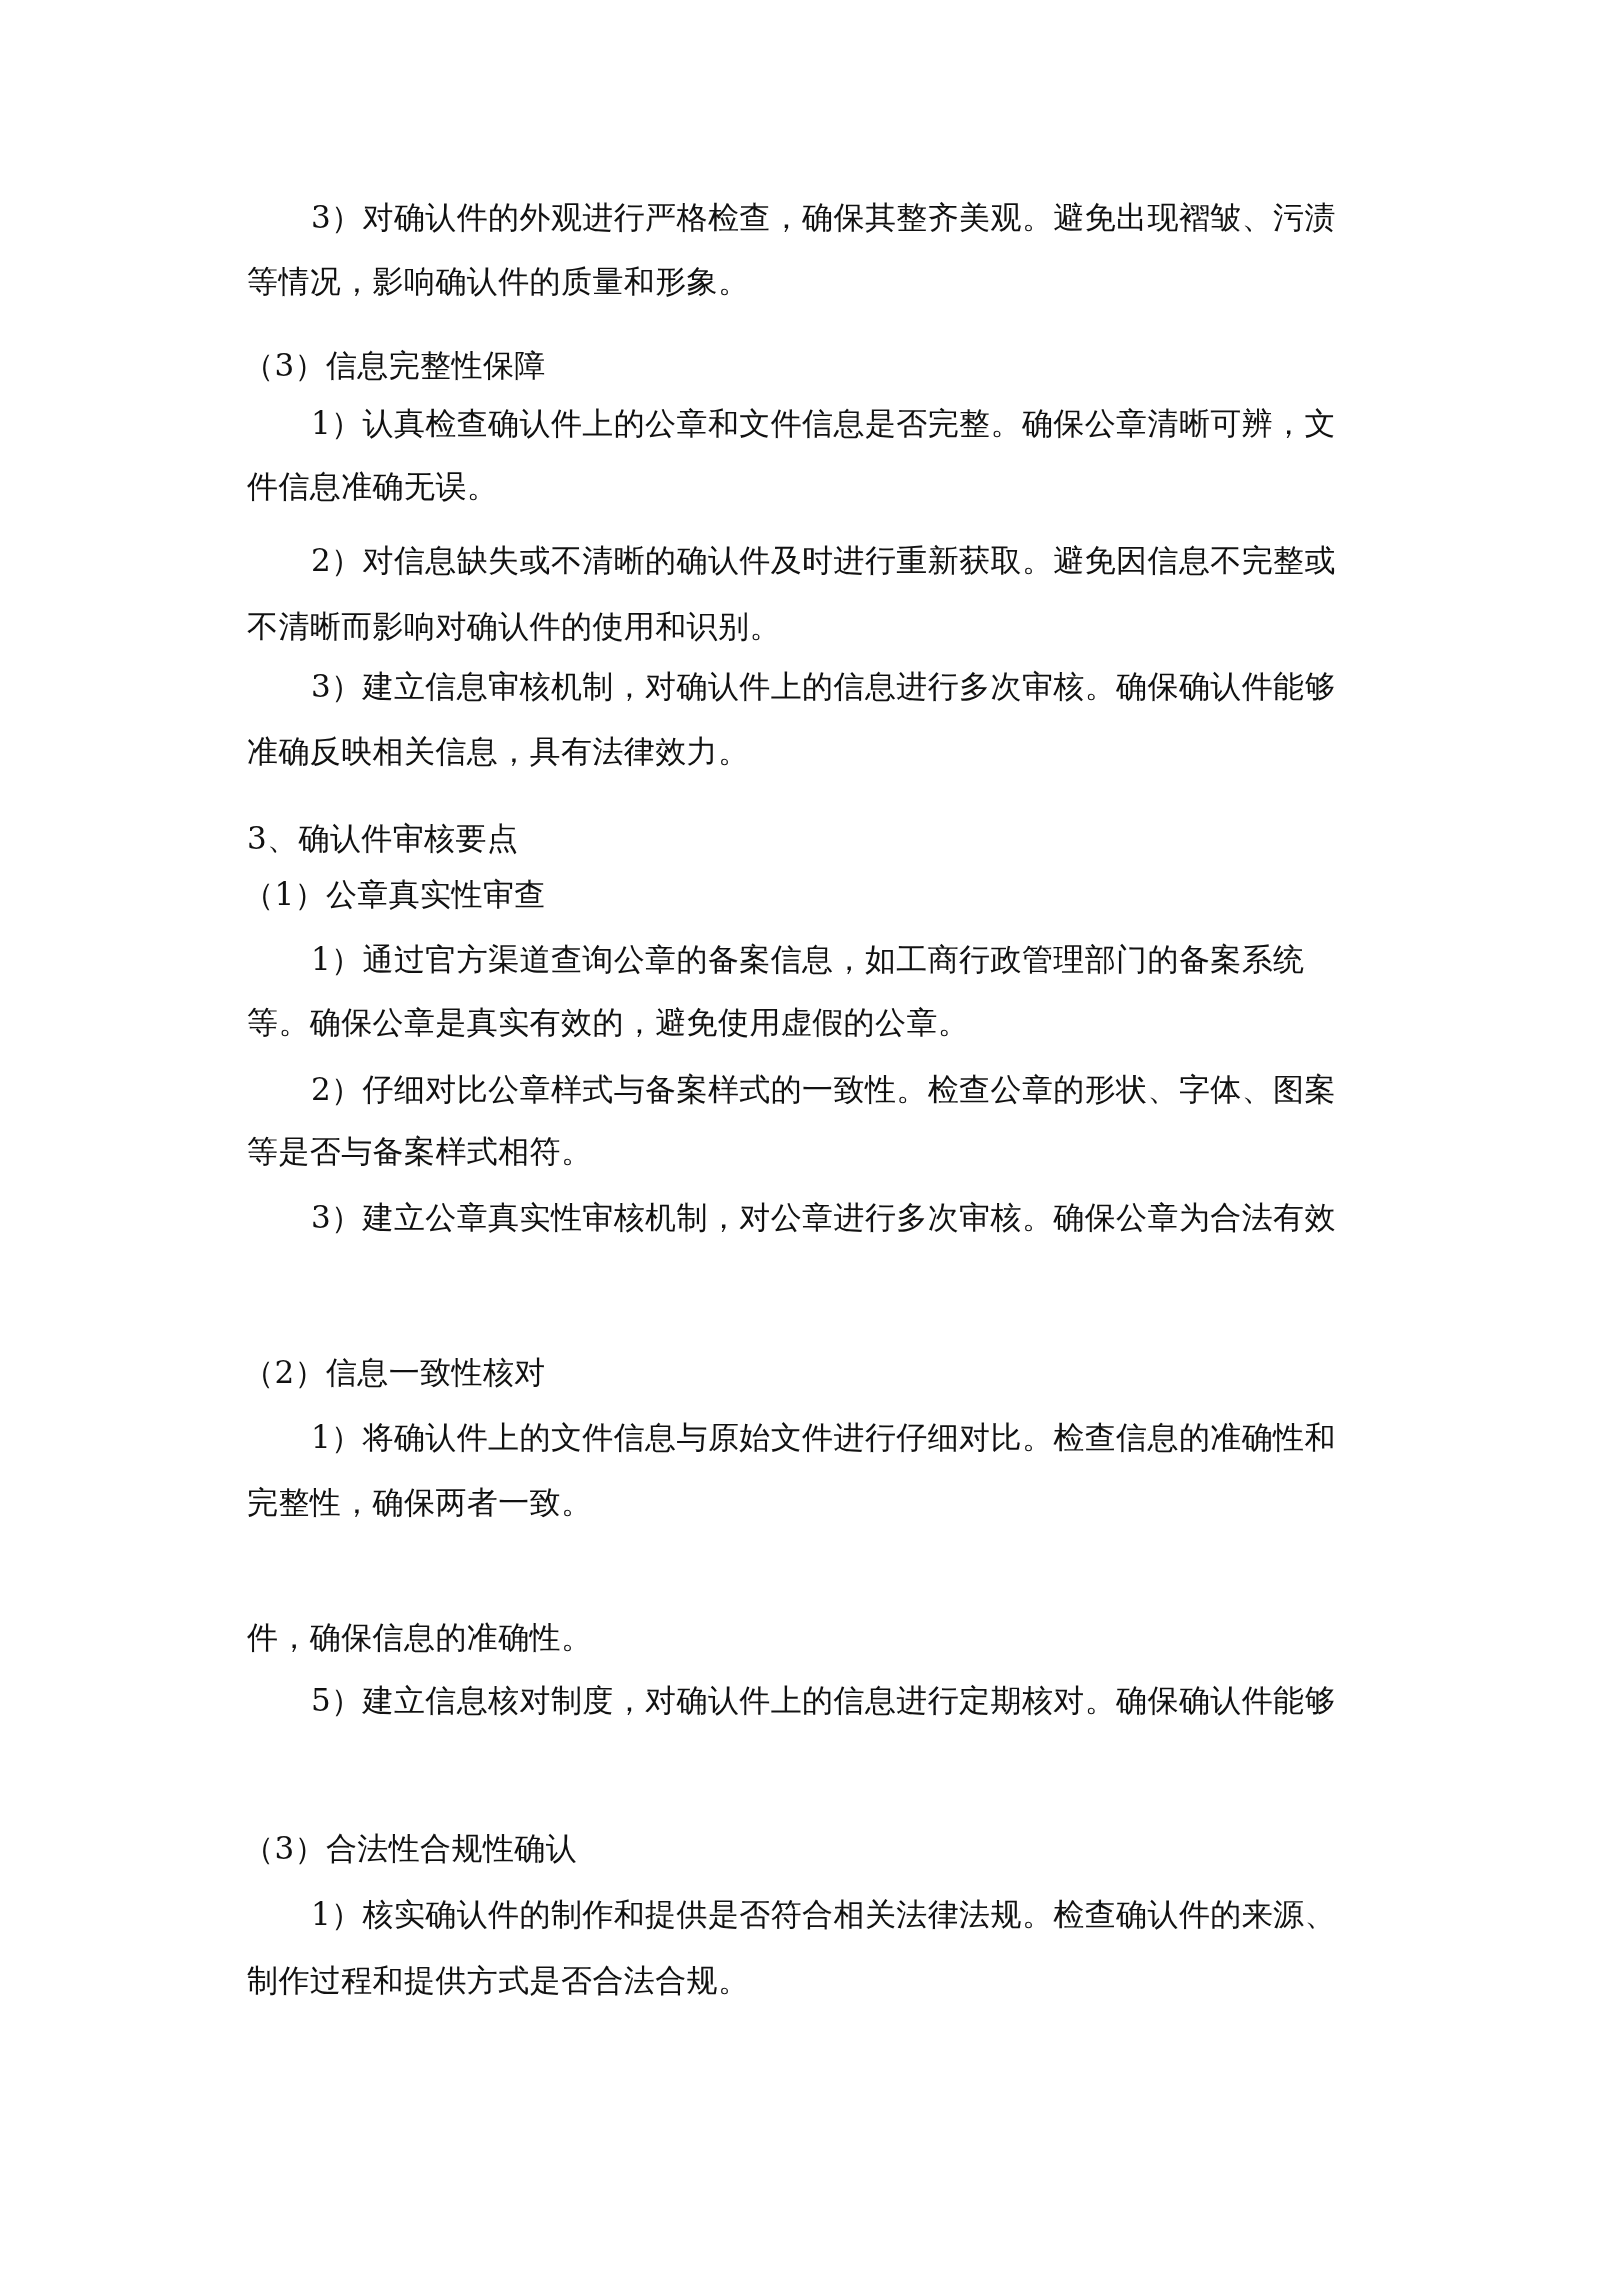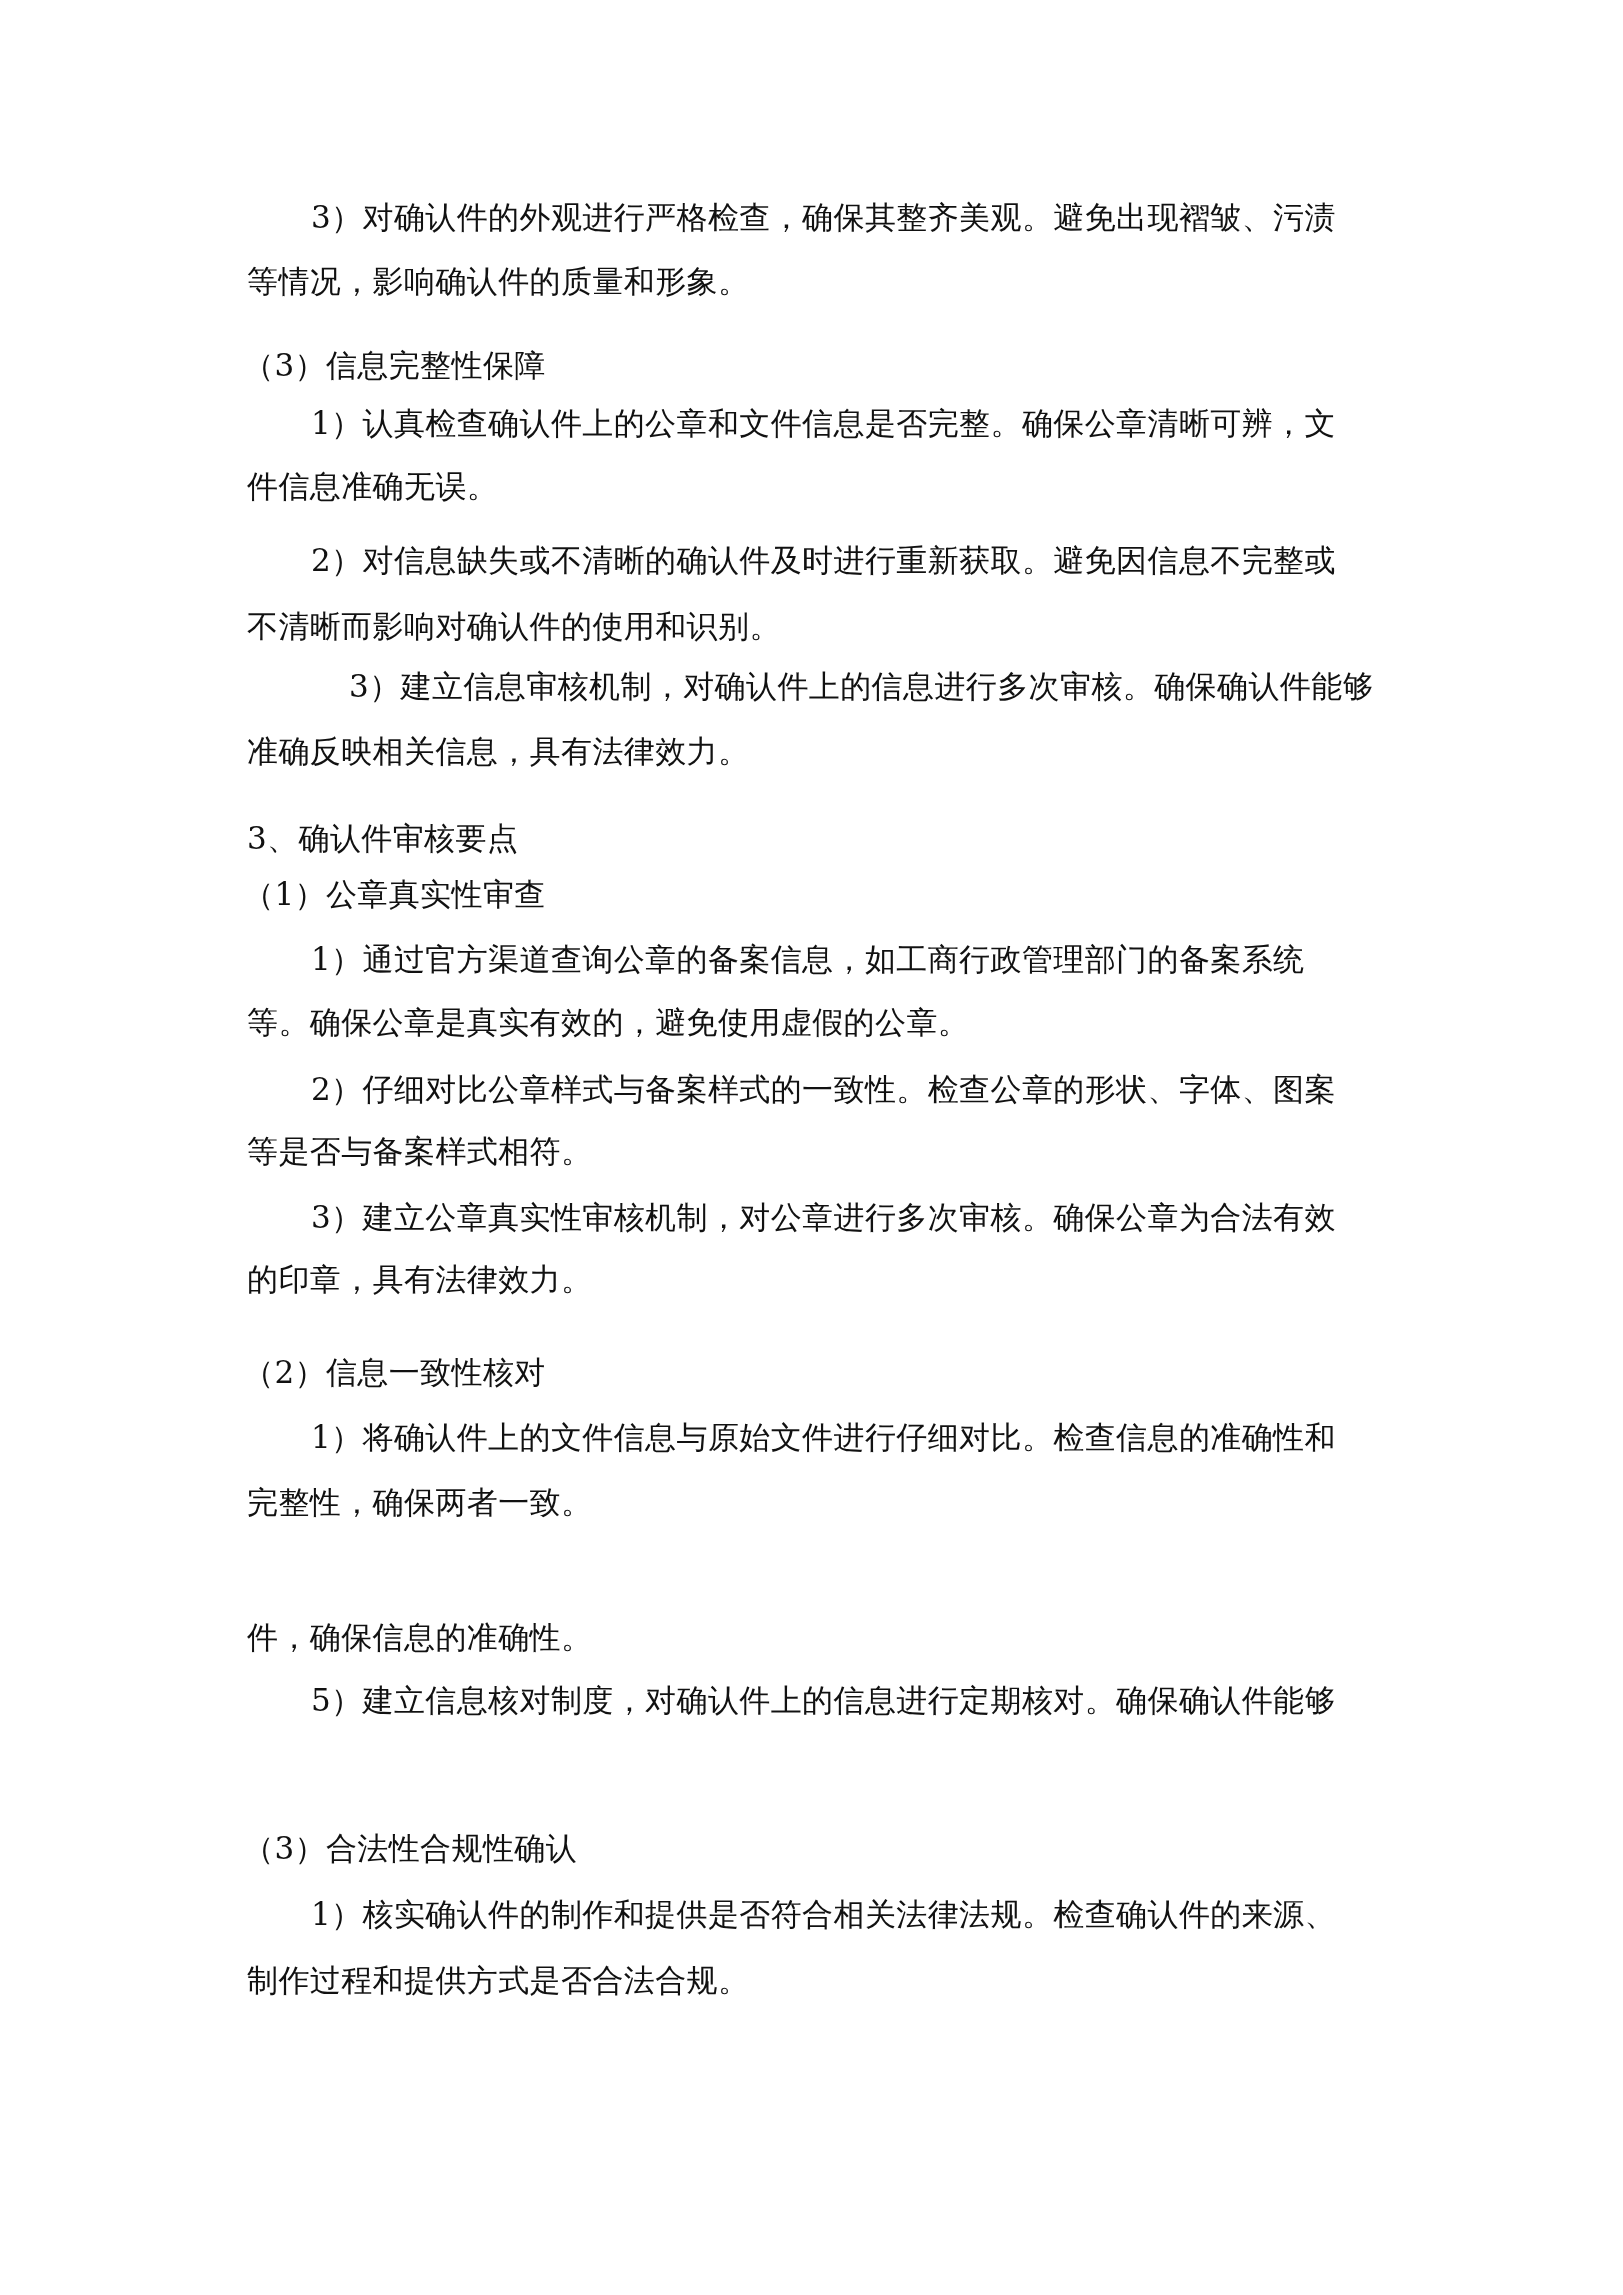--- a/index.html
+++ b/index.html
@@ -49,30 +49,29 @@
 <body>
 
 <div class="page">
   <div class="line indent" style="top: 198px;">3）对确认件的外观进行严格检查，确保其整齐美观。避免出现褶皱、污渍</div>
   <div class="line" style="top: 262px;">等情况，影响确认件的质量和形象。</div>
   <div class="line subheading" style="top: 346px;">（3）信息完整性保障</div>
   <div class="line indent" style="top: 404px;">1）认真检查确认件上的公章和文件信息是否完整。确保公章清晰可辨，文</div>
   <div class="line" style="top: 467px;">件信息准确无误。</div>
   <div class="line indent" style="top: 541px;">2）对信息缺失或不清晰的确认件及时进行重新获取。避免因信息不完整或</div>
   <div class="line" style="top: 607px;">不清晰而影响对确认件的使用和识别。</div>
-  <div class="line indent" style="top: 667px; text-align: right;">3）建立信息审核机制，对确认件上的信息进行多次审核。确保确认件能够</div>
+  <div class="line indent" style="top: 667px;">3）建立信息审核机制，对确认件上的信息进行多次审核。确保确认件能够</div>
   <div class="line" style="top: 732px;">准确反映相关信息，具有法律效力。</div>
   <div class="line heading" style="top: 819px;">3、确认件审核要点</div>
   <div class="line subheading" style="top: 875px;">（1）公章真实性审查</div>
   <div class="line indent" style="top: 940px;">1）通过官方渠道查询公章的备案信息，如工商行政管理部门的备案系统</div>
   <div class="line" style="top: 1003px;">等。确保公章是真实有效的，避免使用虚假的公章。</div>
   <div class="line indent" style="top: 1070px;">2）仔细对比公章样式与备案样式的一致性。检查公章的形状、字体、图案</div>
   <div class="line" style="top: 1132px;">等是否与备案样式相符。</div>
   <div class="line indent" style="top: 1198px;">3）建立公章真实性审核机制，对公章进行多次审核。确保公章为合法有效</div>
-  <div class="line" style="top: 1260px;">的印章，具有法律效力。</div>
   <div class="line subheading" style="top: 1353px;">（2）信息一致性核对</div>
   <div class="line indent" style="top: 1418px;">1）将确认件上的文件信息与原始文件进行仔细对比。检查信息的准确性和</div>
   <div class="line" style="top: 1483px;">完整性，确保两者一致。</div>
   <div class="line" style="top: 1618px;">件，确保信息的准确性。</div>
   <div class="line indent" style="top: 1681px;">5）建立信息核对制度，对确认件上的信息进行定期核对。确保确认件能够</div>
   <div class="line subheading" style="top: 1829px;">（3）合法性合规性确认</div>
   <div class="line indent" style="top: 1895px;">1）核实确认件的制作和提供是否符合相关法律法规。检查确认件的来源、</div>
   <div class="line" style="top: 1961px;">制作过程和提供方式是否合法合规。</div>
 </div>
 

